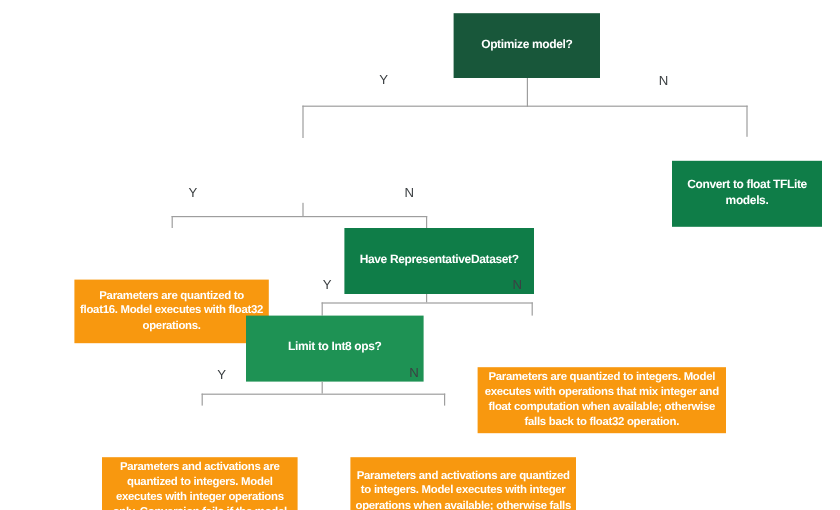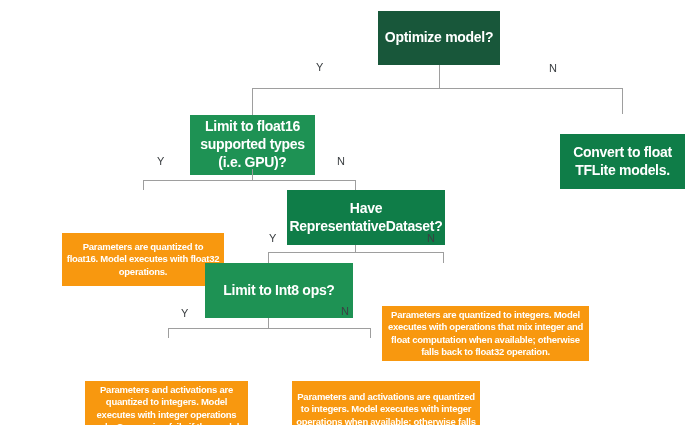--- a/index.html
+++ b/index.html
@@ -16,21 +16,21 @@
     position: absolute;
     box-sizing: border-box;
     display: flex;
     align-items: center;
     justify-content: center;
     text-align: center;
     color: #ffffff;
     font-weight: bold;
     padding: 3px 4px;
   }
-  .node.q { font-size: 14px; line-height: 1.28; letter-spacing: -0.3px; }
+  .node.q { font-size: 10px; line-height: 1.28; letter-spacing: -0.3px; }
   .node.a { font-size: 9.5px; line-height: 1.3; letter-spacing: -0.25px; margin-top: 43px; }
   .line {
     position: absolute;
     background: var(--line-gray, #9e9e9e);
   }
   .line.h { height: 1px; }
   .line.v { width: 1px; }
   .blabel {
     position: absolute;
     font-size: 11px;
@@ -45,42 +45,41 @@
 
   <div class="node q" style="left: 378px; top: 11px; width: 122px; min-height: 54px; background: rgb(24, 87, 58);">Optimize model?</div>
 
   <div class="line v" style="left:439px; top:65px; height:24px;"></div>
   <div class="line h" style="left:252px; top:88px; width:371px;"></div>
   <div class="line v" style="left:252px; top:88px; height:27px;"></div>
   <div class="line v" style="left:622px; top:88px; height:26px;"></div>
   <span class="blabel" style="left:316px; top:61px;">Y</span>
   <span class="blabel" style="left:549px; top:62px;">N</span>
 
-  <div class="node q" style="left: 190px; top: 115px; width: 125px; min-height: 54px; background: rgb(30, 146, 84);">Limit to float16 supported types (i.e. GPU)?</div>
   <div class="node q" style="left: 560px; top: 114px; width: 125px; min-height: 55px; background: rgb(15, 125, 72); margin-top: 20px;">Convert to float TFLite models.</div>
 
   <div class="line v" style="left:252px; top:169px; height:11px;"></div>
   <div class="line h" style="left:143px; top:180px; width:213px;"></div>
   <div class="line v" style="left:143px; top:180px; height:10px;"></div>
   <div class="line v" style="left:355px; top:180px; height:10px;"></div>
   <span class="blabel" style="left:157px; top:155px;">Y</span>
   <span class="blabel" style="left:337px; top:155px;">N</span>
 
   <div class="node a" style="left: 62px; top: 190px; width: 162px; min-height: 53px; background: rgb(248, 152, 15);">Parameters are quantized to float16. Model executes with float32 operations.</div>
   <div class="node q" style="left: 287px; top: 190px; width: 158px; min-height: 55px; background: rgb(15, 125, 72);">Have RepresentativeDataset?</div>
 
   <div class="line v" style="left:355px; top:245px; height:7px;"></div>
   <div class="line h" style="left:268px; top:252px; width:176px;"></div>
   <div class="line v" style="left:268px; top:252px; height:11px;"></div>
   <div class="line v" style="left:443px; top:252px; height:11px;"></div>
   <span class="blabel" style="left:269px; top:232px;">Y</span>
   <span class="blabel" style="left:427px; top:232px;">N</span>
 
   <div class="node q" style="left: 205px; top: 263px; width: 148px; min-height: 55px; background: rgb(30, 146, 84);">Limit to Int8 ops?</div>
-  <div class="node a" style="left: 382px; top: 263px; width: 207px; min-height: 54px; background: rgb(248, 152, 15);">Parameters are quantized to integers. Model executes with operations that mix integer and float computation when available; otherwise falls back to float32 operation.</div>
+  <div class="node a" style="left: 398px; top: 263px; width: 207px; min-height: 54px; background: rgb(248, 152, 15);">Parameters are quantized to integers. Model executes with operations that mix integer and float computation when available; otherwise falls back to float32 operation.</div>
 
   <div class="line v" style="left:268px; top:318px; height:10px;"></div>
   <div class="line h" style="left:168px; top:328px; width:203px;"></div>
   <div class="line v" style="left:168px; top:328px; height:10px;"></div>
   <div class="line v" style="left:370px; top:328px; height:10px;"></div>
   <span class="blabel" style="left:181px; top:307px;">Y</span>
   <span class="blabel" style="left:341px; top:305px;">N</span>
 
   <div class="node a" style="left: 85px; top: 338px; width: 163px; min-height: 64px; background: rgb(248, 152, 15);">Parameters and activations are quantized to integers. Model executes with integer operations only. Conversion fails if the model has unsupported operation.</div>
   <div class="node a" style="left: 292px; top: 338px; width: 188px; min-height: 69px; background: rgb(248, 152, 15);">Parameters and activations are quantized to integers. Model executes with integer operations when available; otherwise falls back to float32 operation.</div>

